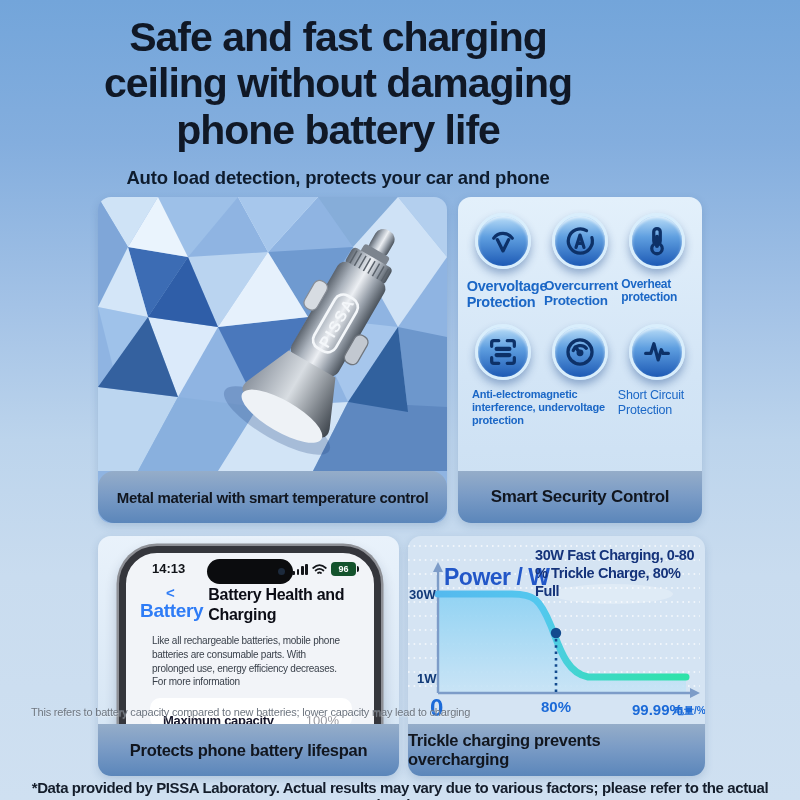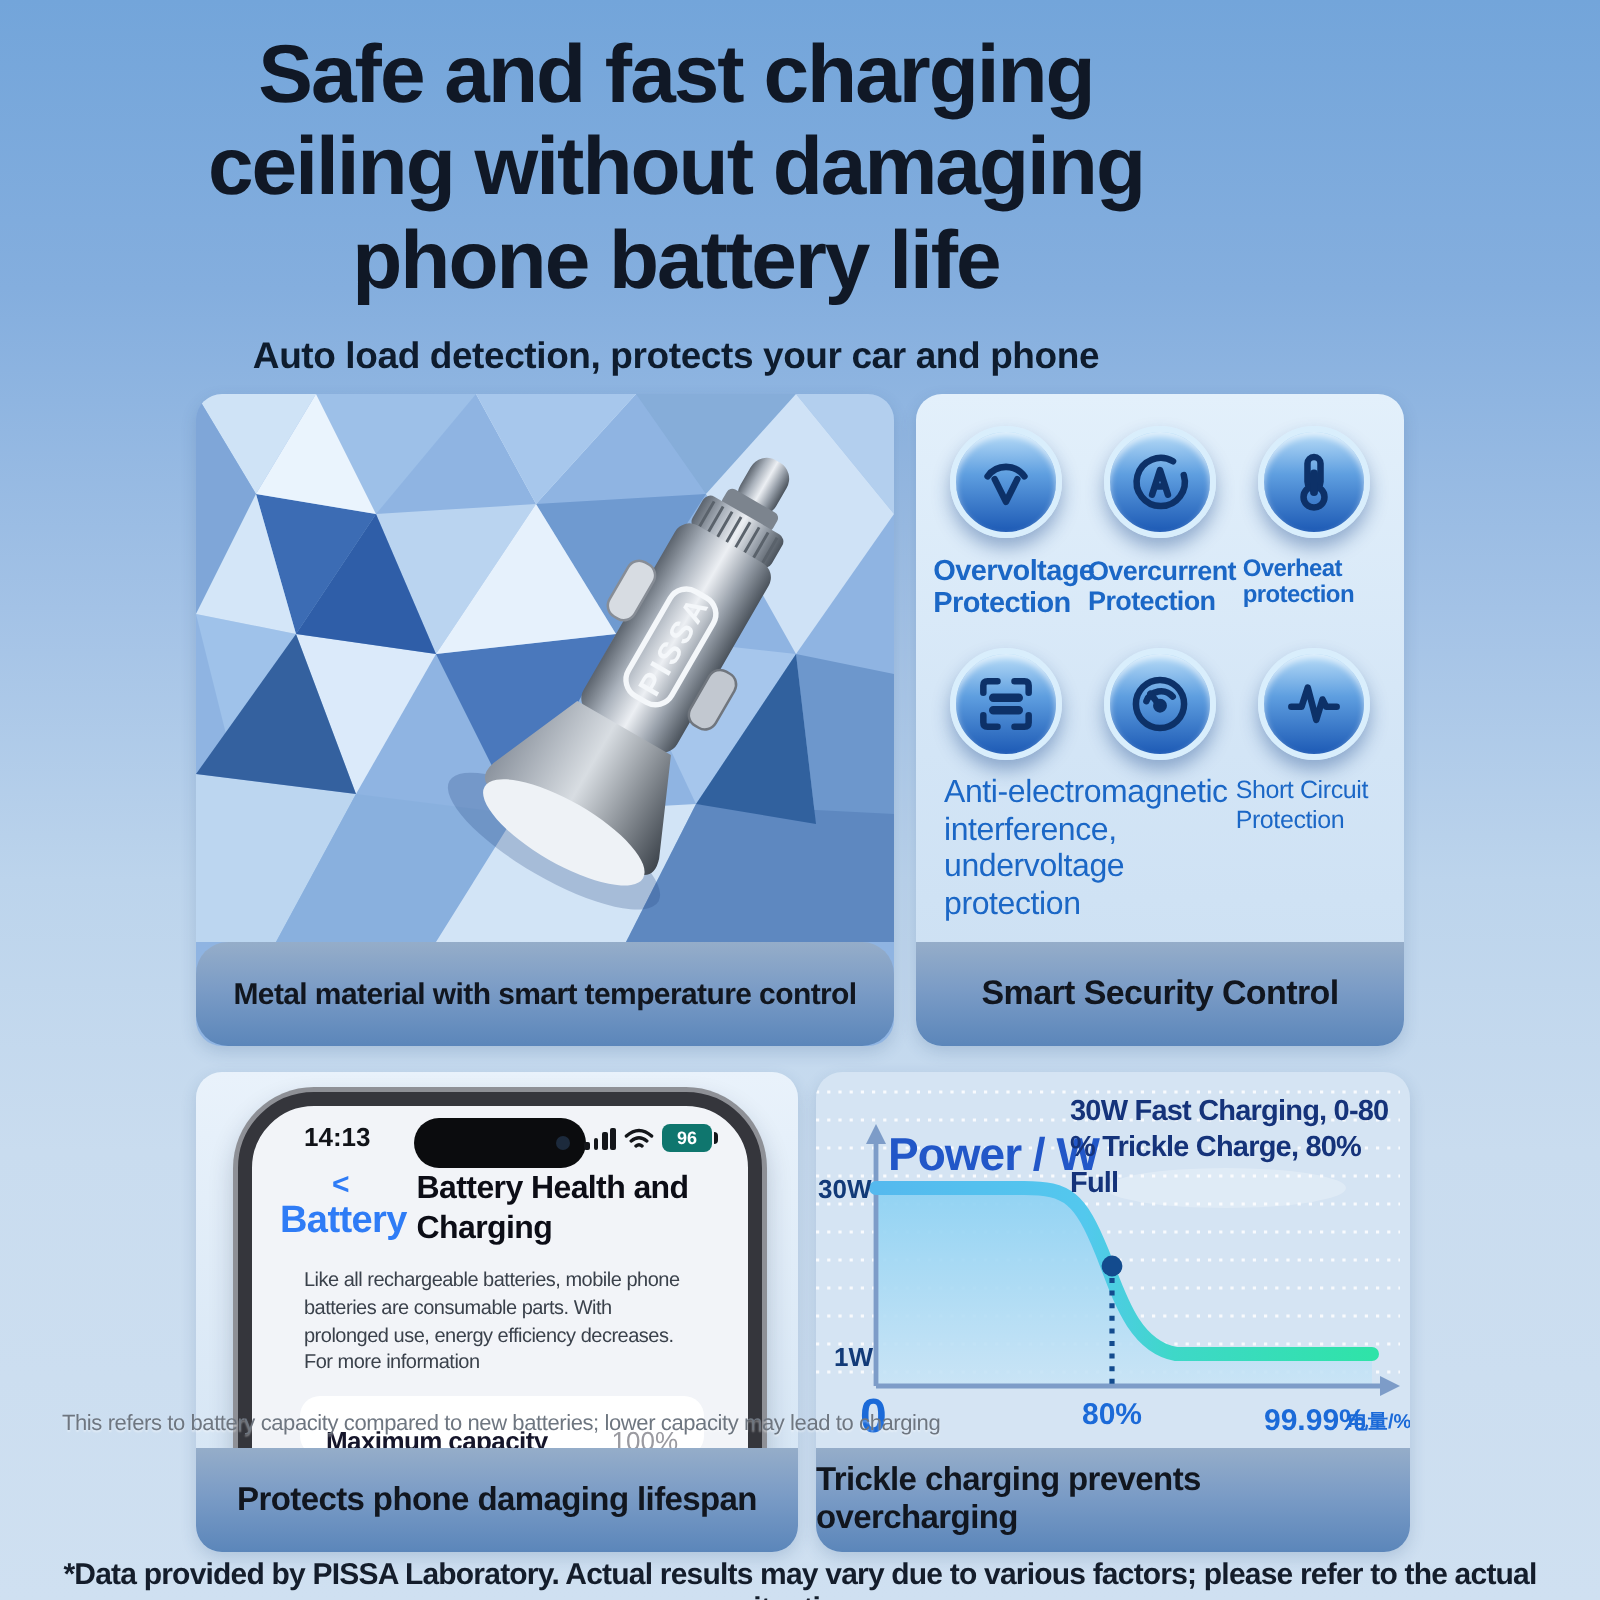--- a/index.html
+++ b/index.html
@@ -31,34 +31,34 @@
   .feat { width:76px; display:flex; flex-direction:column; align-items:center; }
   .circle { width:56px; height:56px; border-radius:50%;
     background:linear-gradient(180deg,#b9ddf8 0%,#5f9fe0 42%,#1d5ab5 100%);
     border:3px solid #d9eefc;
     box-shadow:0 5px 9px rgba(22,66,134,0.38), inset 0 2px 3px rgba(255,255,255,0.6);
     display:flex; align-items:center; justify-content:center; }
   .glyph { stroke:#0d3168; fill:none; stroke-width:2.3; stroke-linecap:round; stroke-linejoin:round; }
   .flabel { margin-top:9px; font-weight:bold; color:#1b67c6; line-height:1.12; letter-spacing:-0.3px; text-align:left; width:100%; padding-left:2px; }
   .fl-0 { font-size:14.5px; } .fl-1 { font-size:13.5px; } .fl-2 { font-size:12px; }
   .label-row { display:flex; margin-top:8px; padding:0 4px; }
-  .flabel-wide { width:66%; font-size:16px; font-weight:normal; color:#1b67c6; line-height:1.15; letter-spacing:-0.2px; padding-left:4px; }
+  .flabel-wide { width:66%; font-size:11px; font-weight:bold; color:#1b67c6; line-height:1.15; letter-spacing:-0.2px; padding-left:4px; }
   .flabel-short { width:34%; font-size:12.5px; font-weight:normal; color:#1b67c6; line-height:1.15; letter-spacing:-0.2px; padding-left:2px; }
   
   .phone { position:absolute; left:21px; top:10px; width:262px; height:230px; z-index:1;
     background:#f2f4f8; border:7px solid #35363c; border-radius:38px;
     box-shadow:0 0 0 2.5px #8e9096, 0 6px 14px rgba(15,35,70,0.3); overflow:hidden; }
   .statusbar { position:relative; height:30px; }
   .time { position:absolute; left:26px; top:8px; font-size:13px; font-weight:bold; color:#111318; }
   .island { position:absolute; left:50%; transform:translateX(-50%); top:6px; width:86px; height:25px; background:#0b0c0e; border-radius:14px; }
   .island .cam { position:absolute; right:8px; top:9px; width:7px; height:7px; border-radius:50%; background:#1c2a3c; }
   .sb-right { position:absolute; right:18px; top:9px; display:flex; align-items:center; gap:4px; }
   .bars { display:flex; align-items:flex-end; gap:1.5px; height:11px; }
   .bars span { width:2.8px; background:#14161a; border-radius:1px; display:block; }
-  .battery { width:25px; height:14px; background:#0f766e; border-radius:4px; color:#fff;
+  .battery { width:25px; height:14px; background:#14532d; border-radius:4px; color:#fff;
     font-size:9px; font-weight:bold; display:flex; align-items:center; justify-content:center; position:relative; }
   .battery::after { content:""; position:absolute; right:-3px; top:4px; width:2px; height:6px; background:#141519; border-radius:0 2px 2px 0; }
   .navrow { display:flex; padding:2px 14px 0 14px; }
   .backcol { width:72px; }
   .chev { font-size:15px; font-weight:bold; color:#2f7cf6; padding-left:26px; line-height:1; }
   .backlbl { font-size:19px; font-weight:bold; color:#2f7cf6; letter-spacing:-0.3px; }
   .scr-title { font-size:16px; font-weight:bold; color:#0c0d16; line-height:1.25; letter-spacing:-0.3px; width:160px; }
   .para { margin:9px 24px 0 26px; font-size:10px; line-height:1.38; color:#3a414b; letter-spacing:-0.25px; }
   .caprow { margin:9px 22px 0 24px; background:#ffffff; border-radius:10px; height:30px;
     display:flex; align-items:flex-end; justify-content:space-between; padding:0 13px; }
@@ -242,21 +242,21 @@
         <div class="backlbl">Battery</div>
       </div>
       <div class="scr-title">Battery Health and Charging</div>
     </div>
     <div class="para">Like all rechargeable batteries, mobile phone batteries are consumable parts. With prolonged use, energy efficiency decreases. For more information</div>
     <div class="caprow">
       <span class="caplbl">Maximum capacity</span>
       <span class="capval">100%</span>
     </div>
   </div>
-  <div class="band cap-phone">Protects phone damaging lifespan</div>
+  <div class="band cap-phone">Protects phone battery lifespan</div>
 </div>
 
 <div class="card card-chart">
   <svg class="chart-svg" width="297" height="192" viewBox="0 0 297 192">
     <defs>
       <linearGradient id="areaGrad" x1="0" y1="0" x2="0" y2="1">
         <stop offset="0" stop-color="#8ed2f3" stop-opacity="0.95"></stop>
         <stop offset="1" stop-color="#c8e4f6" stop-opacity="0.9"></stop>
       </linearGradient>
       <linearGradient id="lineGrad" x1="0" y1="0" x2="1" y2="0">

